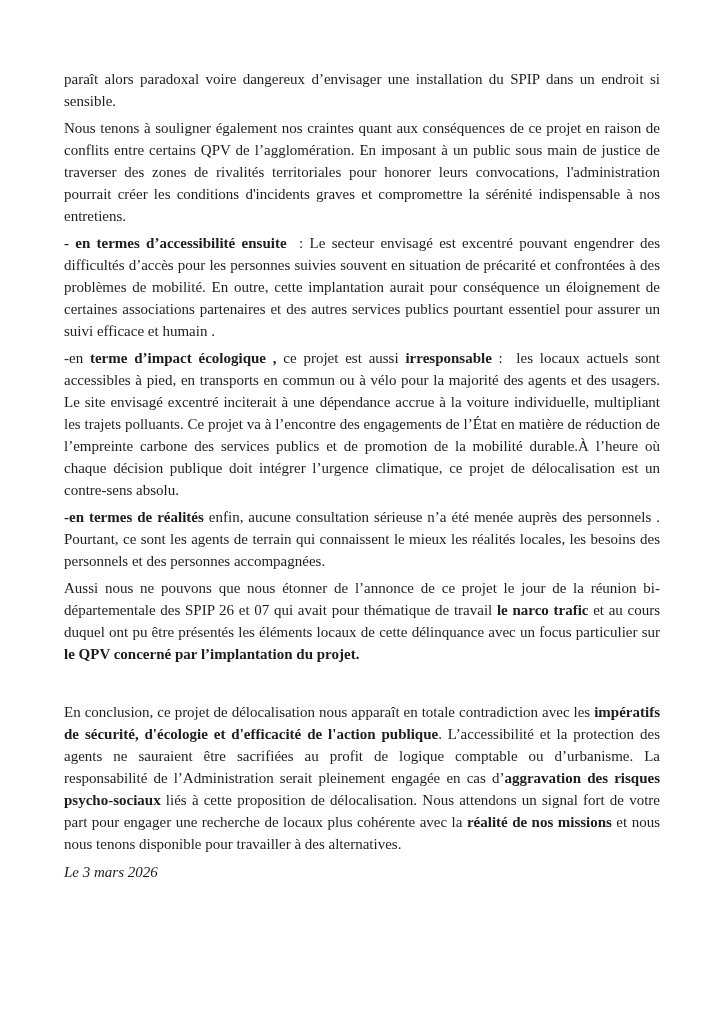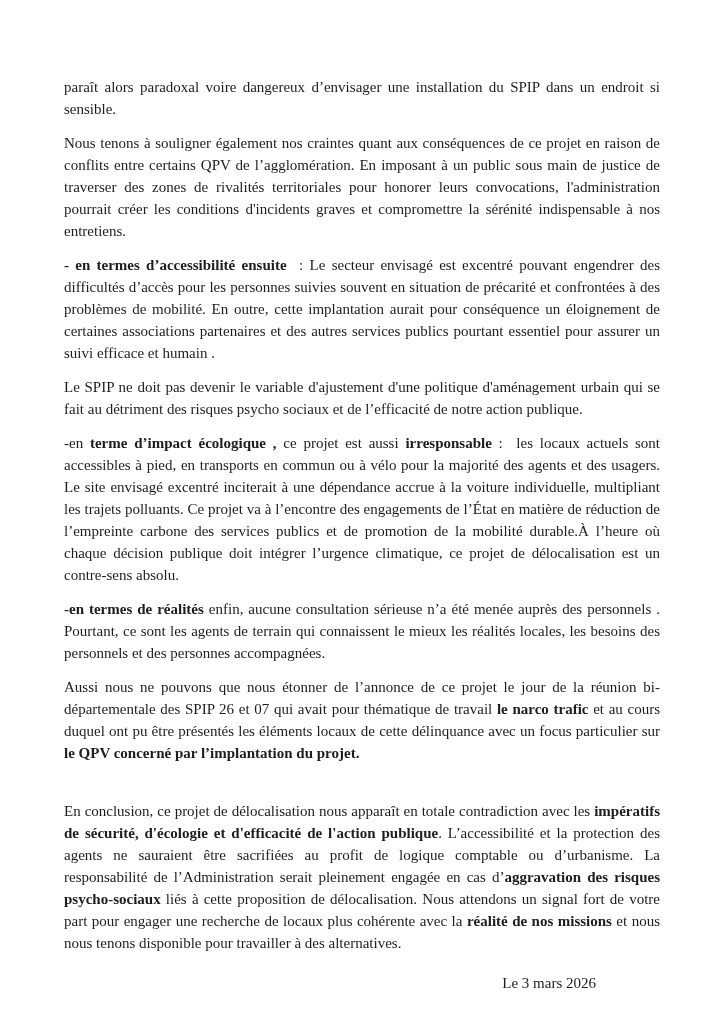--- a/index.html
+++ b/index.html
@@ -14,45 +14,45 @@
     background: #ffffff;
     box-sizing: border-box;
     padding: 64px 64px 0 64px;
     font-family: "Liberation Serif", "DejaVu Serif", serif;
     font-size: 15px;
     line-height: 22px;
     color: #1d1d1d;
     overflow: hidden;
   }
   .doc-body p.para {
-    margin: 12px 0 5px 0;
+    margin: 4px 0 5px 0;
     text-align: justify;
     text-justify: inter-word;
   }
   .doc-body p.para.gap-before {
     margin-top: 36px;
   }
   .doc-body span.bold {
     font-weight: bold;
   }
   .date-line {
-    margin-top: 18px;
-    text-align: right;
+    margin-top: 6px;
+    text-align: left;
     padding-right: 64px;
+    font-style: italic;
   }
 </style>
 </head>
 <body>
 
 <div class="page">
   <div class="doc-body">
 
   <p class="para"><span>paraît alors paradoxal voire dangereux d’envisager une installation du SPIP dans un endroit si sensible.</span></p>
       <p class="para"><span>Nous tenons à souligner également nos craintes quant aux conséquences de ce projet en raison de conflits entre certains QPV de l’agglomération. En imposant à un public sous main de justice de traverser des zones de rivalités territoriales pour honorer leurs convocations, l'administration pourrait créer les conditions d'incidents graves et compromettre la sérénité indispensable à nos entretiens.</span></p>
       <p class="para"><span class="bold">- en termes d’accessibilité ensuite</span><span>&nbsp; : Le secteur envisagé est excentré pouvant engendrer des difficultés d’accès pour les personnes suivies souvent en situation de précarité et confrontées à des problèmes de mobilité. En outre, cette implantation aurait pour conséquence un éloignement de certaines associations partenaires et des autres services publics pourtant essentiel pour assurer un suivi efficace et humain .</span></p>
-      <p class="para"><span>Le SPIP ne doit pas devenir le variable d'ajustement d'une politique d'aménagement urbain qui se fait au détriment des risques psycho sociaux et de l’efficacité de notre action publique.</span></p>
       <p class="para"><span>-en </span><span class="bold">terme d’impact écologique ,</span><span> ce projet est aussi </span><span class="bold">irresponsable</span><span> :&nbsp; les locaux actuels sont accessibles à pied, en transports en commun ou à vélo pour la majorité des agents et des usagers. Le site envisagé excentré inciterait à une dépendance accrue à la voiture individuelle, multipliant les trajets polluants. Ce projet va à l’encontre des engagements de l’État en matière de réduction de l’empreinte carbone des services publics et de promotion de la mobilité durable.À l’heure où chaque décision publique doit intégrer l’urgence climatique, ce projet de délocalisation est un contre-sens absolu.</span></p>
       <p class="para"><span class="bold">-en termes de réalités</span><span> enfin, aucune consultation sérieuse n’a été menée auprès des personnels . Pourtant, ce sont les agents de terrain qui connaissent le mieux les réalités locales, les besoins des personnels et des personnes accompagnées.</span></p>
       <p class="para"><span>Aussi nous ne pouvons que nous étonner de l’annonce de ce projet le jour de la réunion bi-départementale des SPIP 26 et 07 qui avait pour thématique de travail </span><span class="bold">le narco trafic</span><span> et au cours duquel ont pu être présentés les éléments locaux de cette délinquance avec un focus particulier sur </span><span class="bold">le QPV concerné par l’implantation du projet.</span></p>
       <p class="para gap-before"><span>En conclusion, ce projet de délocalisation nous apparaît en totale contradiction avec les </span><span class="bold">impératifs de sécurité, d'écologie et d'efficacité de l'action publique</span><span>. L’accessibilité et la protection des agents ne sauraient être sacrifiées au profit de logique comptable ou d’urbanisme. La responsabilité de l’Administration serait pleinement engagée en cas d’</span><span class="bold">aggravation des risques psycho-sociaux</span><span> liés à cette proposition de délocalisation. Nous attendons un signal fort de votre part pour engager une recherche de locaux plus cohérente avec la </span><span class="bold">réalité de nos missions</span><span> et nous nous tenons disponible pour travailler à des alternatives.</span></p>
     </div>
   <div class="date-line">Le 3 mars 2026</div>
 </div>
 
 </body></html>

